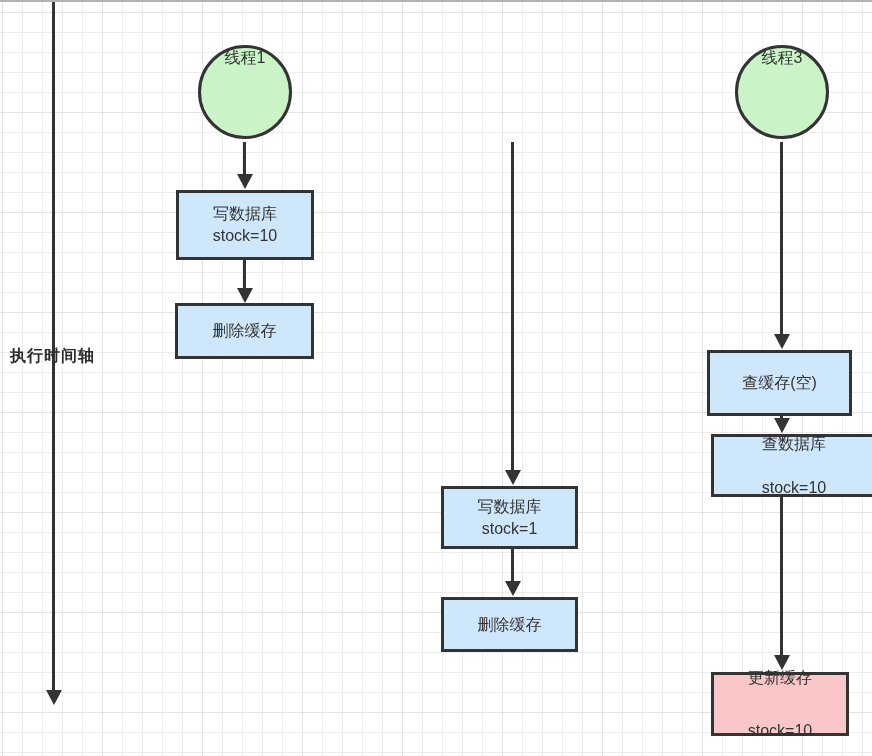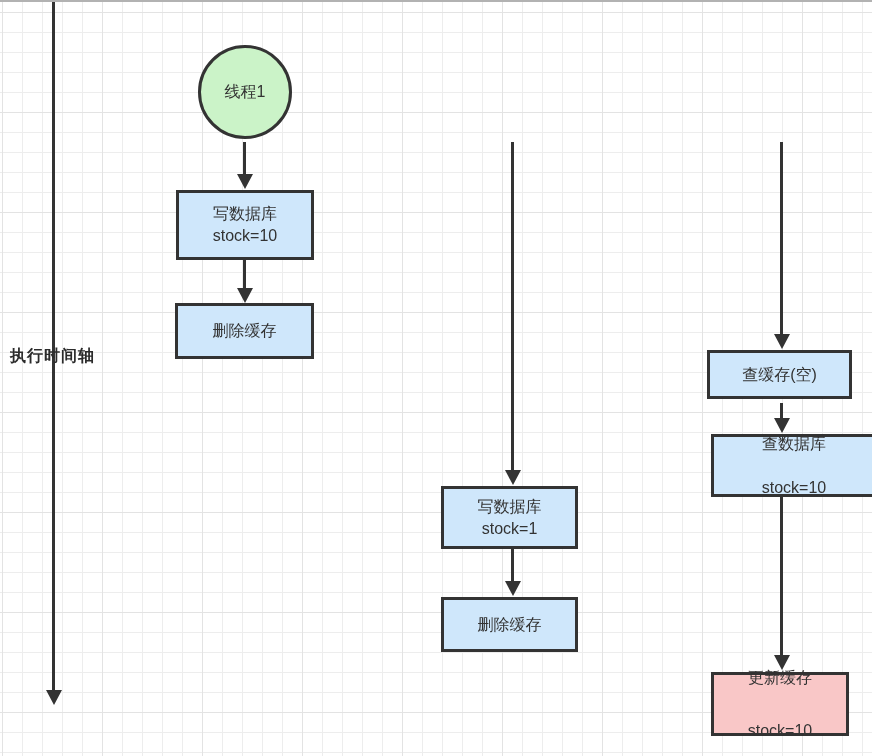--- a/index.html
+++ b/index.html
@@ -49,21 +49,20 @@
     z-index: 3;
   }
   .thread-circle {
     position: absolute;
     box-sizing: border-box;
     width: 94px; height: 94px;
     border: 3px solid #333333;
     border-radius: 50%;
     background: #cbf3c8;
     display: flex;
-    align-items: center;
     justify-content: center;
     font-size: 16px;
     color: #333333;
     z-index: 2;
   }
   .pbox {
     position: absolute;
     box-sizing: border-box;
     border: 3px solid #333333;
     background: #cfe7fb;
@@ -97,21 +96,21 @@
   .t2-h1 { left: 505px; top: 470px; }
   .t2-b1 { left: 441px; top: 486px; width: 137px; height: 63px; }
   .t2-a2 { left: 511px; top: 549px; height: 33px; }
   .t2-h2 { left: 505px; top: 581px; }
   .t2-b2 { left: 441px; top: 597px; width: 137px; height: 55px; }
 
   
   .t3-circle { left: 735px; top: 45px; }
   .t3-a1 { left: 780px; top: 142px; height: 193px; }
   .t3-h1 { left: 774px; top: 334px; }
-  .t3-b1 { left: 707px; top: 350px; width: 145px; height: 49px; }
+  .t3-b1 { left: 707px; top: 350px; width: 145px; height: 66px; }
   .t3-a2 { left: 780px; top: 403px; height: 16px; }
   .t3-h2 { left: 774px; top: 418px; }
   .t3-b2 { left: 711px; top: 434px; width: 166px; height: 63px; gap: 22px; }
   .t3-a3 { left: 780px; top: 497px; height: 159px; }
   .t3-h3 { left: 774px; top: 655px; }
   .t3-b3 { left: 711px; top: 672px; width: 138px; height: 64px; gap: 31px; }
 </style>
 </head>
 <body>
 
@@ -142,20 +141,23 @@
   <div class="pbox t2-b1">
     <span>写数据库</span>
     <span>stock=1</span>
   </div>
   <div class="vline t2-a2"></div>
   <div class="arrowhead t2-h2"></div>
   <div class="pbox t2-b2">
     <span>删除缓存</span>
   </div>
 
+  <div class="thread-circle t3-circle">
+    <span>线程3</span>
+  </div>
   <div class="vline t3-a1"></div>
   <div class="arrowhead t3-h1"></div>
   <div class="pbox t3-b1">
     <span>查缓存(空)</span>
   </div>
   <div class="vline t3-a2"></div>
   <div class="arrowhead t3-h2"></div>
   <div class="pbox t3-b2">
     <span>查数据库</span>
     <span>stock=10</span>

